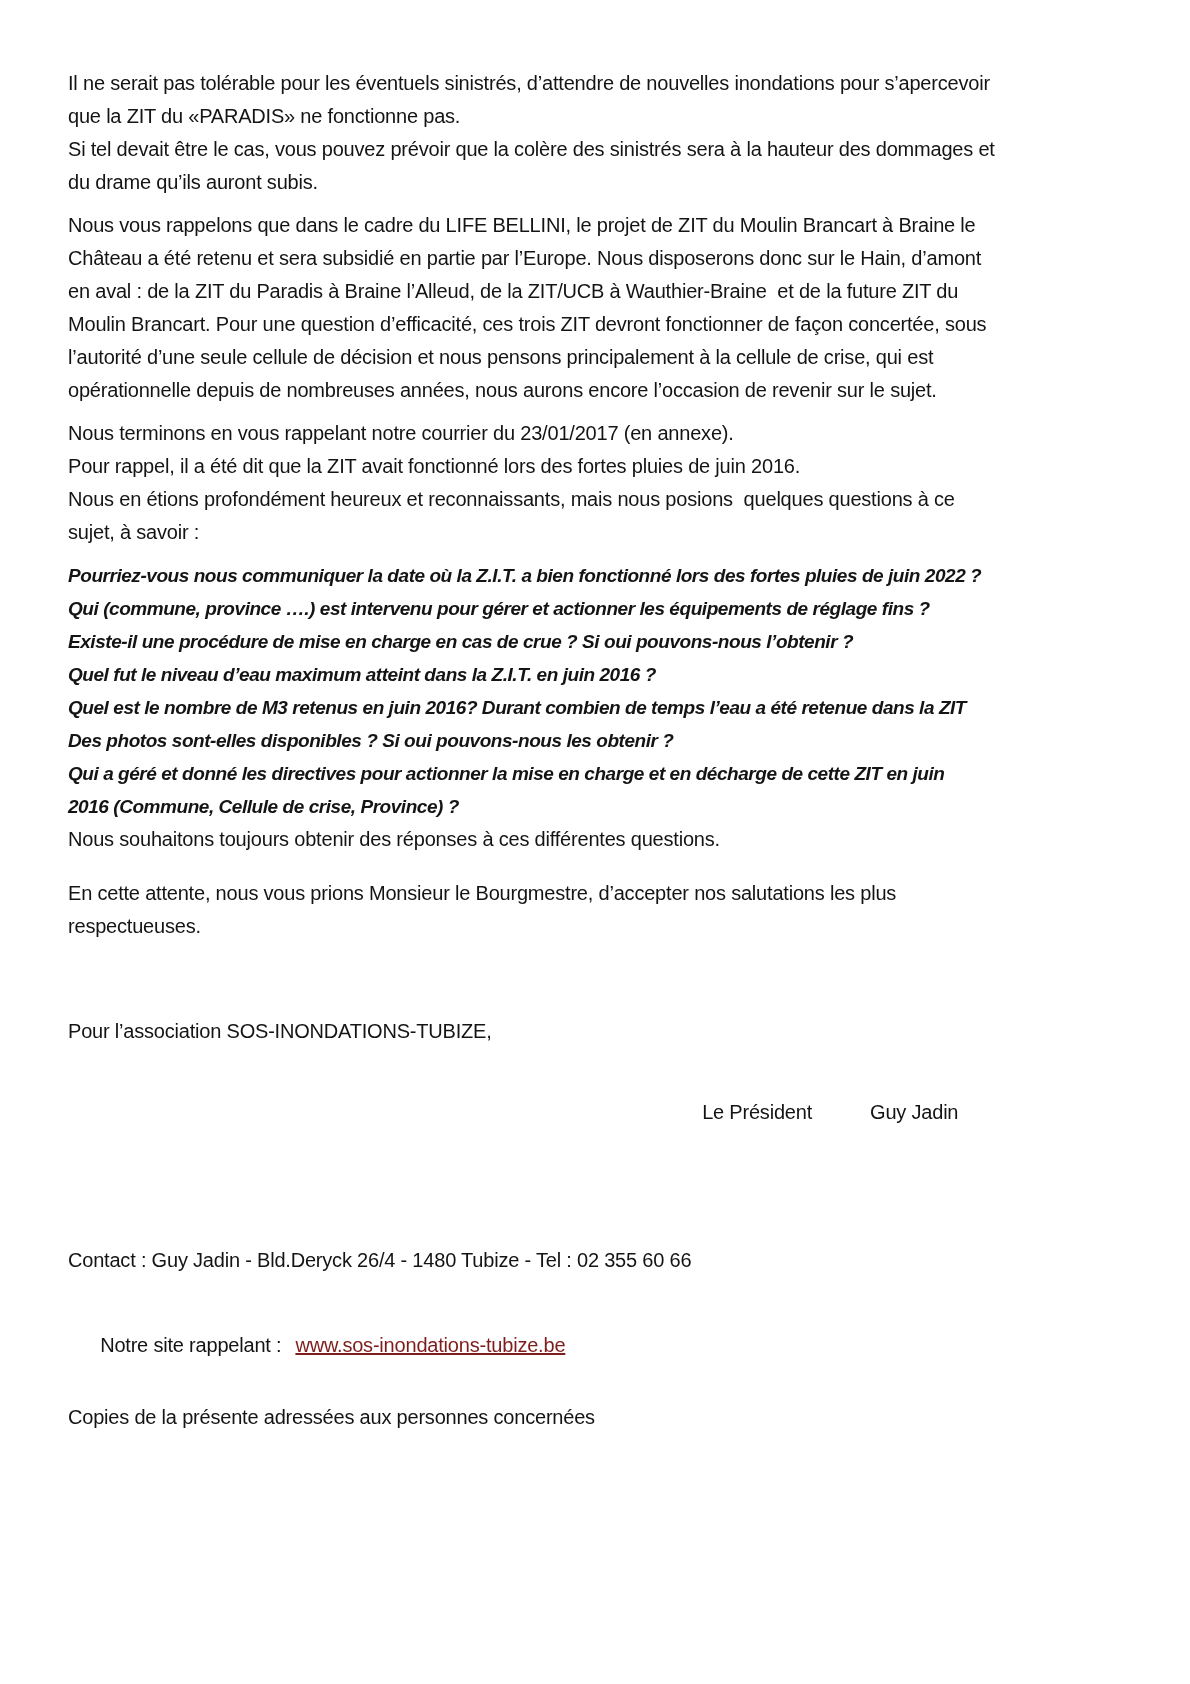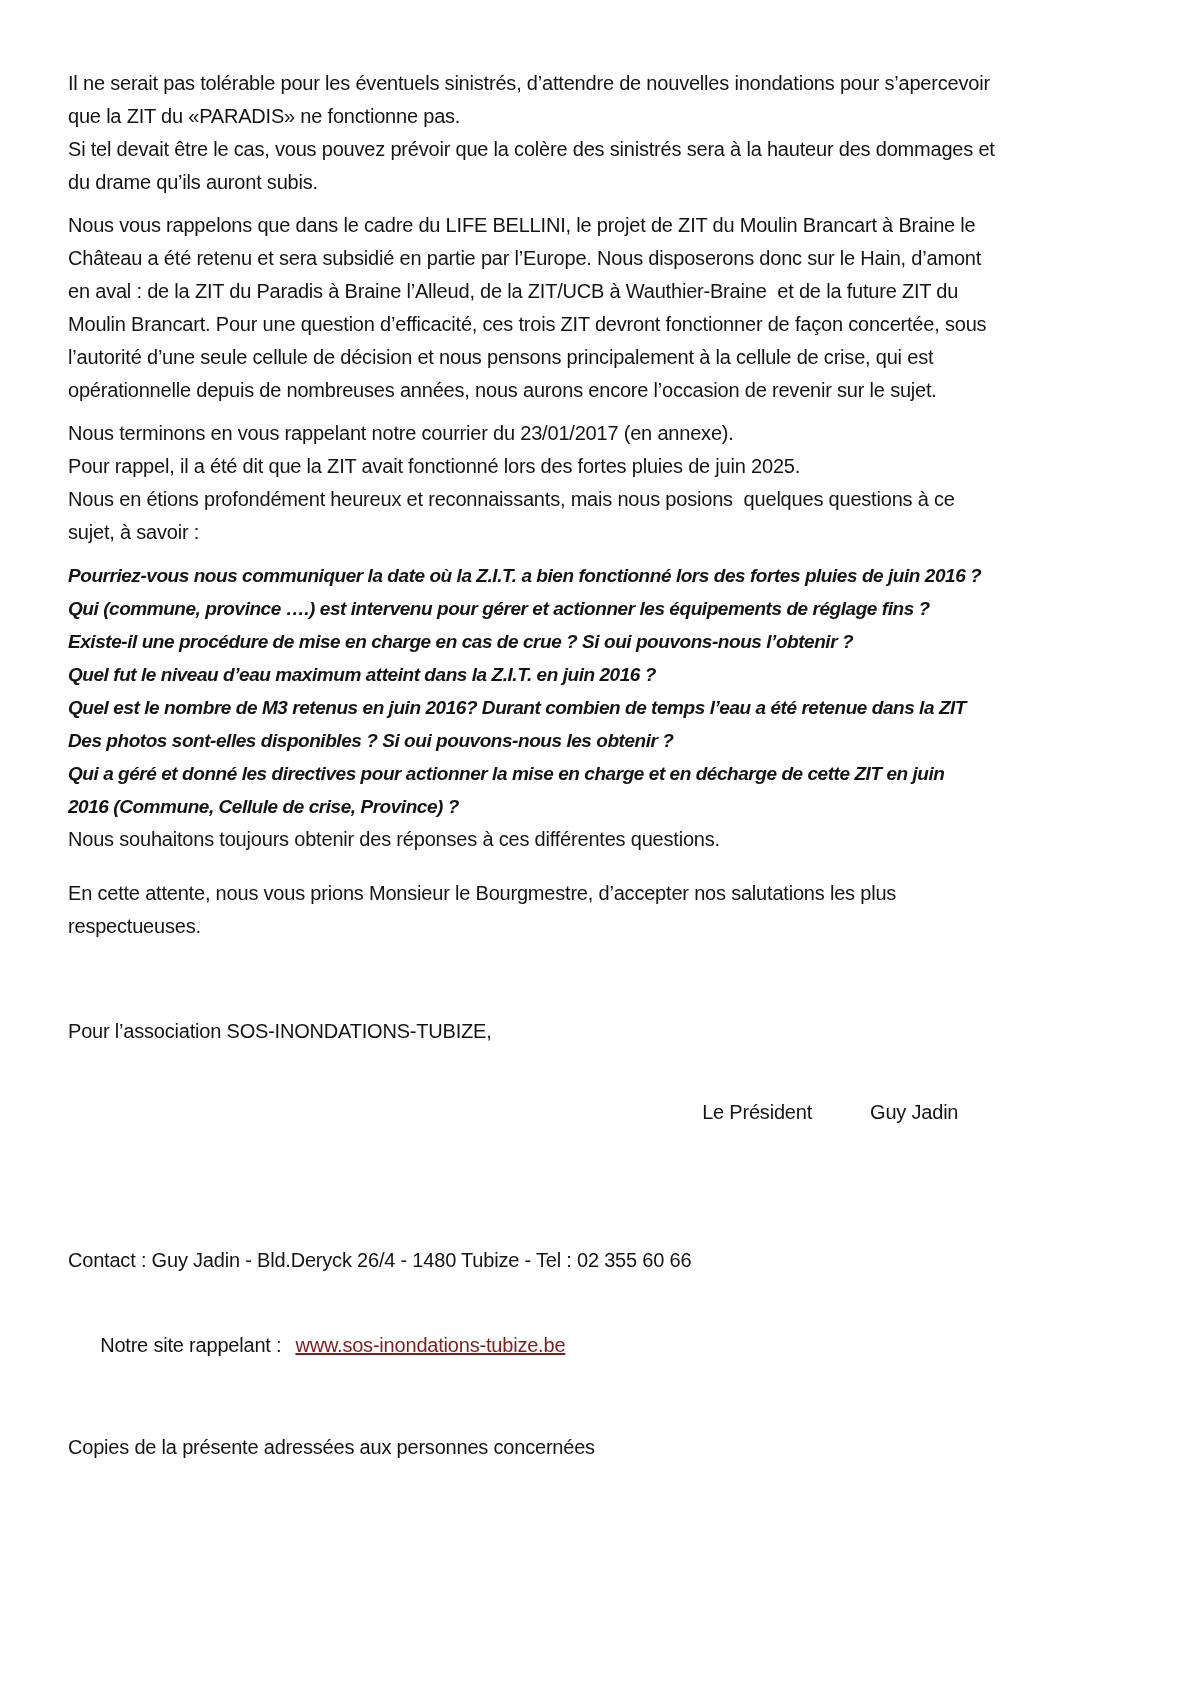--- a/index.html
+++ b/index.html
@@ -32,21 +32,21 @@
   .association-line { margin-top: 72px; }
   .signature-row { margin-top: 15px; padding-left: 602px; }
   .signature-row .sig-title { display: inline-block; margin-right: 58px; }
   .contact-line { margin-top: 82px; }
   .website-line { margin-top: 19px; }
   .website-line a {
     color: #7f1d1d;
     text-decoration: underline;
     margin-left: 14px;
   }
-  .copies-line { margin-top: 36px; }
+  .copies-line { margin-top: 6px; }
 </style>
 </head>
 <body>
 
 <div class="page">
   <div class="content">
 
     <div class="para">
       <div class="line">Il ne serait pas tolérable pour les éventuels sinistrés, d’attendre de nouvelles inondations pour s’apercevoir</div>
       <div class="line">que la ZIT du «PARADIS» ne fonctionne pas.</div>
@@ -58,27 +58,27 @@
       <div class="line">Nous vous rappelons que dans le cadre du LIFE BELLINI, le projet de ZIT du Moulin Brancart à Braine le</div>
       <div class="line">Château a été retenu et sera subsidié en partie par l’Europe. Nous disposerons donc sur le Hain, d’amont</div>
       <div class="line">en aval : de la ZIT du Paradis à Braine l’Alleud, de la ZIT/UCB à Wauthier-Braine  et de la future ZIT du</div>
       <div class="line">Moulin Brancart. Pour une question d’efficacité, ces trois ZIT devront fonctionner de façon concertée, sous</div>
       <div class="line">l’autorité d’une seule cellule de décision et nous pensons principalement à la cellule de crise, qui est</div>
       <div class="line">opérationnelle depuis de nombreuses années, nous aurons encore l’occasion de revenir sur le sujet.</div>
     </div>
 
     <div class="para">
       <div class="line">Nous terminons en vous rappelant notre courrier du 23/01/2017 (en annexe).</div>
-      <div class="line">Pour rappel, il a été dit que la ZIT avait fonctionné lors des fortes pluies de juin 2025.</div>
+      <div class="line">Pour rappel, il a été dit que la ZIT avait fonctionné lors des fortes pluies de juin 2016.</div>
       <div class="line">Nous en étions profondément heureux et reconnaissants, mais nous posions  quelques questions à ce</div>
       <div class="line">sujet, à savoir :</div>
     </div>
 
     <div class="questions">
-      <div class="line">Pourriez-vous nous communiquer la date où la Z.I.T. a bien fonctionné lors des fortes pluies de juin 2016 ?</div>
+      <div class="line">Pourriez-vous nous communiquer la date où la Z.I.T. a bien fonctionné lors des fortes pluies de juin 2022 ?</div>
       <div class="line">Qui (commune, province ….) est intervenu pour gérer et actionner les équipements de réglage fins ?</div>
       <div class="line">Existe-il une procédure de mise en charge en cas de crue ? Si oui pouvons-nous l’obtenir ?</div>
       <div class="line">Quel fut le niveau d’eau maximum atteint dans la Z.I.T. en juin 2016 ?</div>
       <div class="line">Quel est le nombre de M3 retenus en juin 2016? Durant combien de temps l’eau a été retenue dans la ZIT</div>
       <div class="line">Des photos sont-elles disponibles ? Si oui pouvons-nous les obtenir ?</div>
       <div class="line">Qui a géré et donné les directives pour actionner la mise en charge et en décharge de cette ZIT en juin</div>
       <div class="line">2016 (Commune, Cellule de crise, Province) ?</div>
     </div>
 
     <div class="line followup">Nous souhaitons toujours obtenir des réponses à ces différentes questions.</div>

